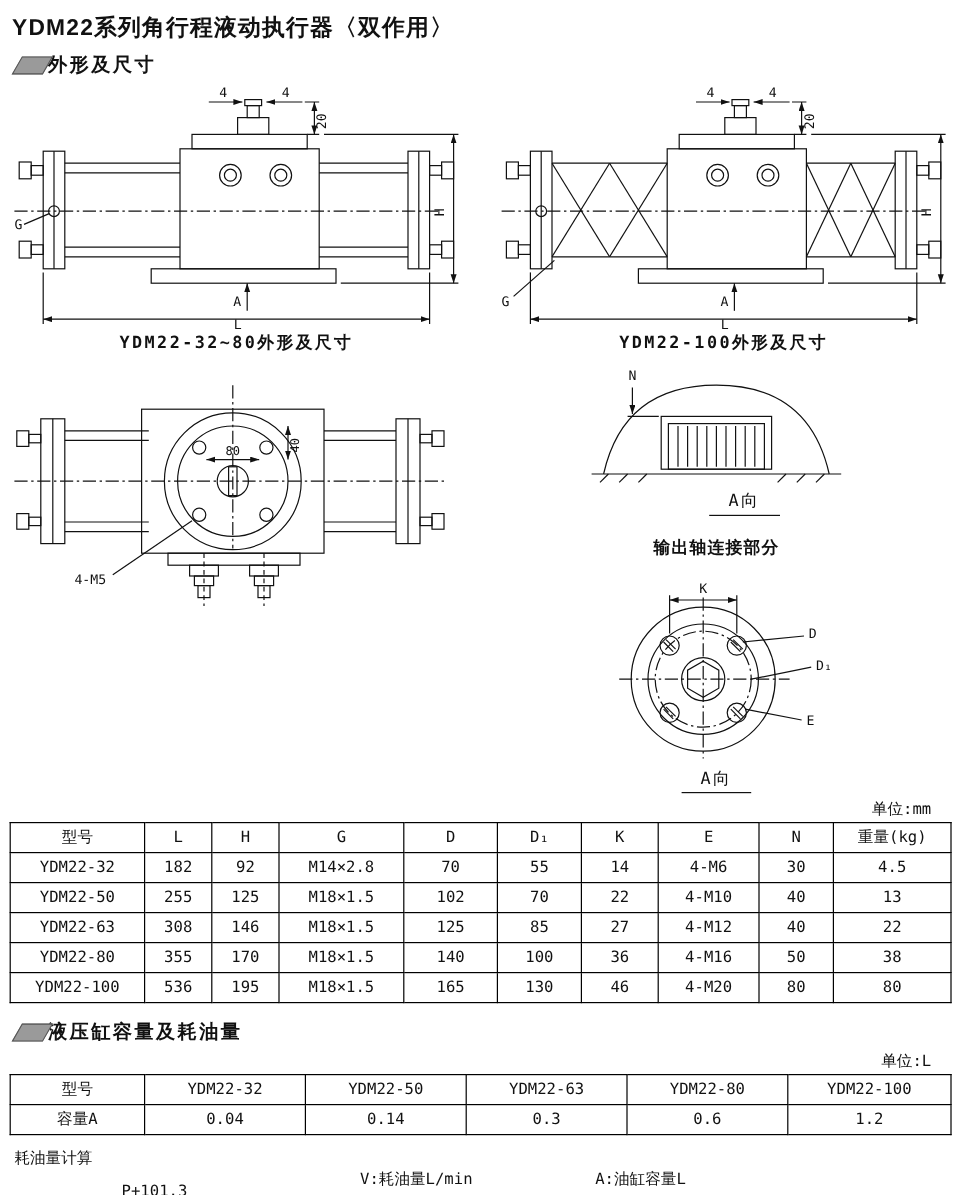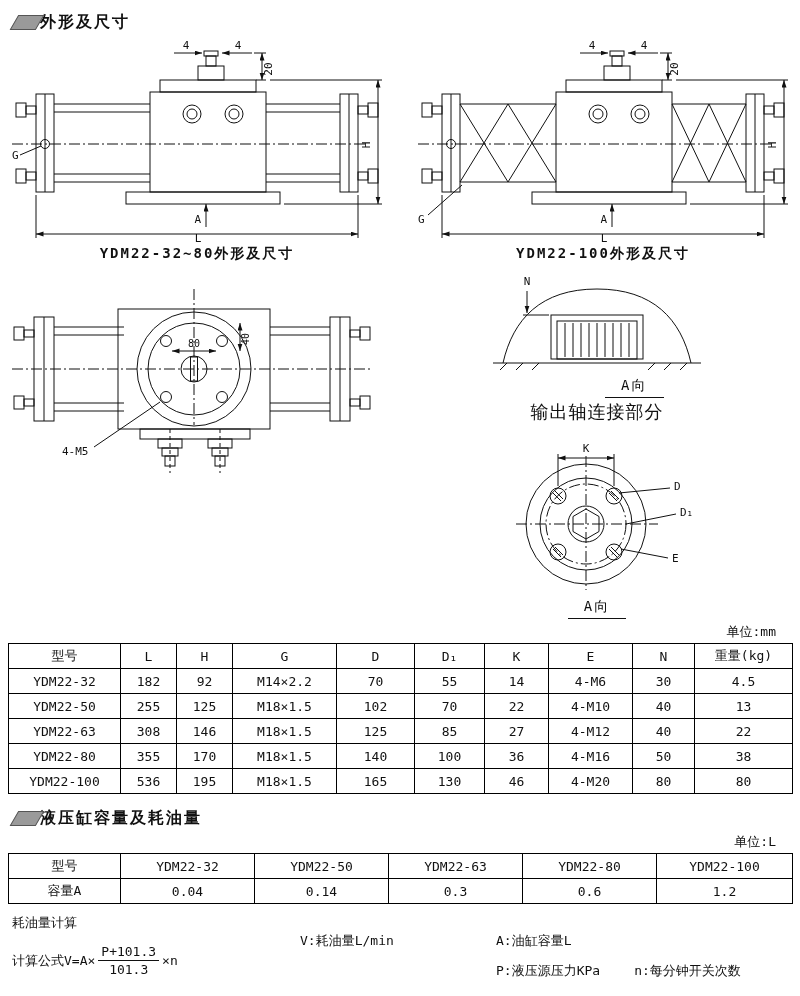--- a/index.html
+++ b/index.html
@@ -24,21 +24,21 @@
 
   svg { display:block; }
   .st line, .st rect, .st circle, .st path, .st polygon { stroke:#111; fill:none; stroke-width:1; }
   .cl { stroke-dasharray:11 3 2 3; }
   .dsh { stroke-dasharray:4 3; }
   svg text { fill:#111; stroke:none; font-size:11px; font-family:"DejaVu Sans Mono",monospace; }
 
   .view-block { text-align:right; margin-top:2px; }
   .view-label { display:inline-block; font-size:14px; border-bottom:1.5px solid #111;
     padding:0 16px 2px 16px; letter-spacing:2px; }
-  .view-sub { font-size:18px; margin-top:2px; letter-spacing:1px; }
+  .view-sub { font-size:14px; margin-top:18px; letter-spacing:1px;font-weight:bold; }
 
   .unit-label { text-align:right; font-size:13px; margin:4px 16px 2px 0; }
 
   table { border-collapse:collapse; width:784px; table-layout:fixed; font-size:13px;
     border:1.5px solid #000; margin:0 auto; }
   th, td { border:1px solid #000; text-align:center; padding:2px 2px; font-weight:normal;
     height:25px; overflow:hidden; white-space:nowrap; }
 
   .notes { display:flex; margin:10px 0 0 4px; font-size:13px; align-items:flex-start; }
   .notes-col1 { width:288px; }
@@ -49,20 +49,21 @@
   .frac { display:inline-flex; flex-direction:column; text-align:center; margin:0 3px; font-size:13px; }
   .frac .num { border-bottom:1px solid #111; padding:0 3px 1px 3px; }
   .frac .den { padding-top:1px; }
   .notes-row { display:flex; gap:34px; }
 </style>
 </head>
 <body>
 
 <div class="page">
 
+  <div class="title">YDM22系列角行程液动执行器〈双作用〉</div>
 
   <div class="section-heading">
     <span class="para-icon"></span>
     <span>外形及尺寸</span>
   </div>
 
   <div class="drawings-row1">
 
     <div class="fig">
       <svg width="378" height="206" viewBox="0 0 378 206">
@@ -373,21 +374,21 @@
           <th>E</th>
           <th>N</th>
           <th>重量(kg)</th>
         </tr>
       </thead>
       <tbody>
         <tr>
           <th>YDM22-32</th>
           <td>182</td>
           <td>92</td>
-          <td>M14×2.2</td>
+          <td>M14×2.8</td>
           <td>70</td>
           <td>55</td>
           <td>14</td>
           <td>4-M6</td>
           <td>30</td>
           <td>4.5</td>
         </tr>
         <tr>
           <th>YDM22-50</th>
           <td>255</td>

